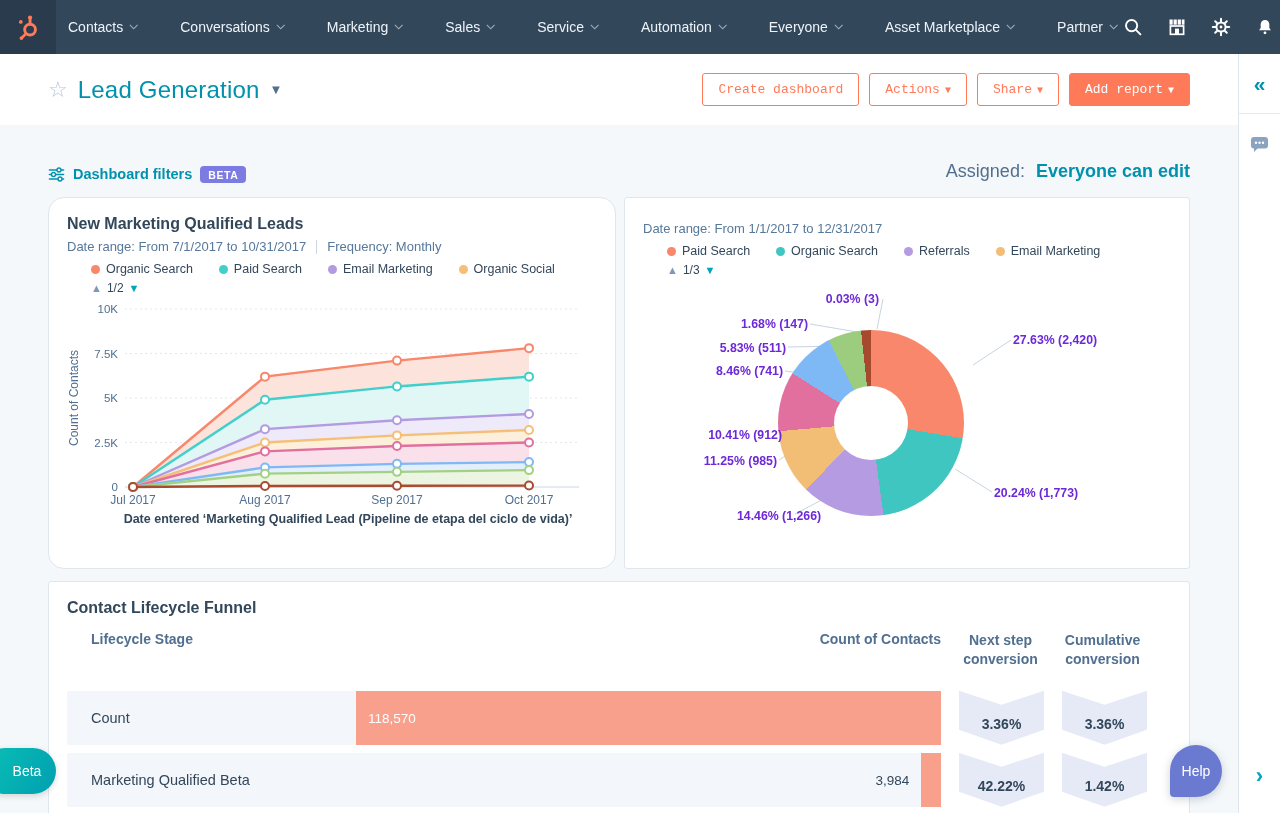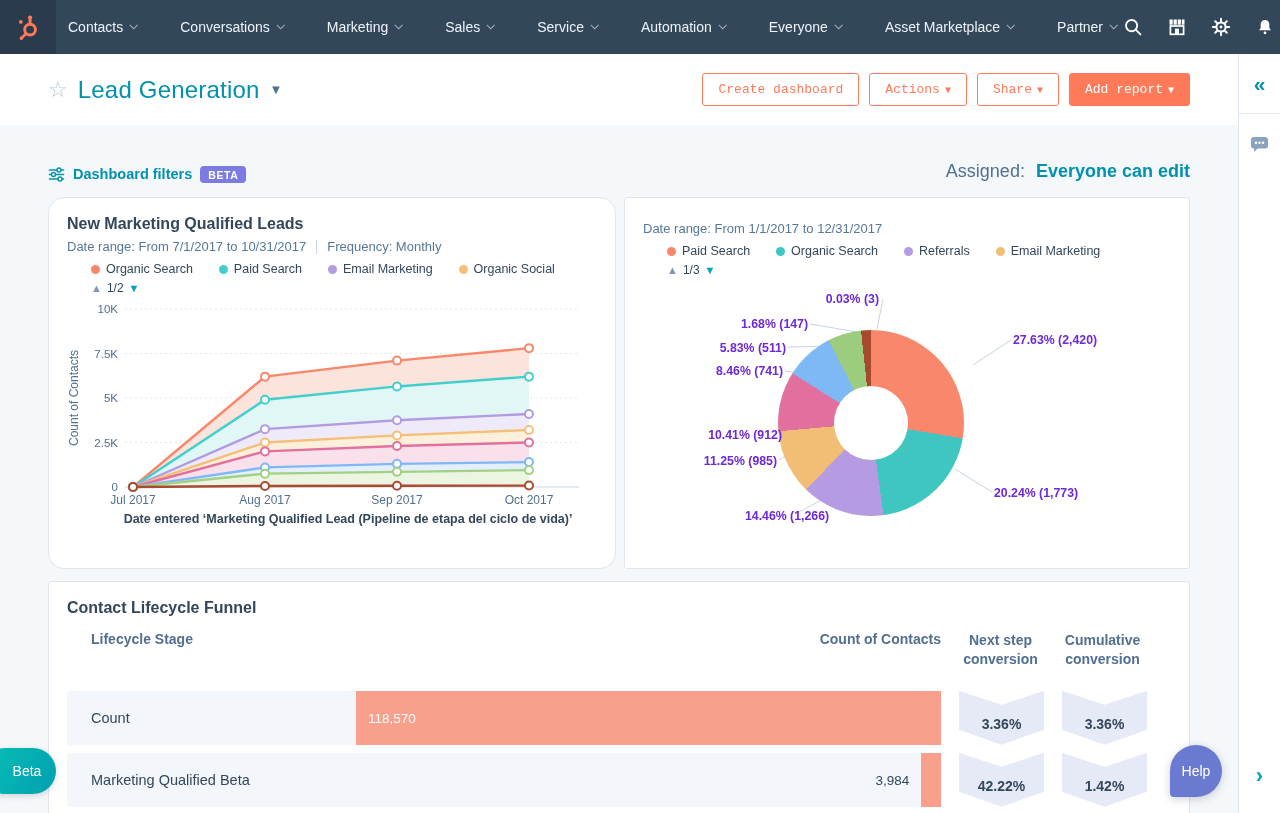--- a/index.html
+++ b/index.html
@@ -62,21 +62,21 @@
   .chart-caption { font-size:12.5px; font-weight:bold; color:#33475b; text-align:center; width:470px; margin:2px 0 0 46px; line-height:1.35; }
 
   
   .donut-area { position:relative; height:265px; margin-top:6px; width:530px; }
   .donut { position:absolute; left:135px; top:47px; width:186px; height:186px; border-radius:50%; }
   .donut-hole { position:absolute; left:56px; top:56px; width:74px; height:74px; border-radius:50%; background:#fff; }
   .leader-lines { position:absolute; left:0; top:0; }
   .dlbl { position:absolute; font-size:12.3px; font-weight:bold; color:#6d28d9; white-space:nowrap; }
   .dlbl-0 { left:370px; top:50px; }
   .dlbl-1 { left:351px; top:203px; }
-  .dlbl-2 { left:102px; top:226px; }
+  .dlbl-2 { left:94px; top:226px; }
   .dlbl-3 { right:396px; top:171px; }
   .dlbl-4 { right:391px; top:105px;margin-top:40px; }
   .dlbl-5 { right:390px; top:81px; }
   .dlbl-6 { right:387px; top:58px; }
   .dlbl-7 { right:365px; top:34px; }
   .dlbl-8 { right:294px; top:9px; }
 
   
   .card.funnel { width:1142px; margin-top:12px; height:300px; }
   .funnel-grid { display:grid; grid-template-columns:874px 85px 85px; column-gap:18px; align-items:center; }

